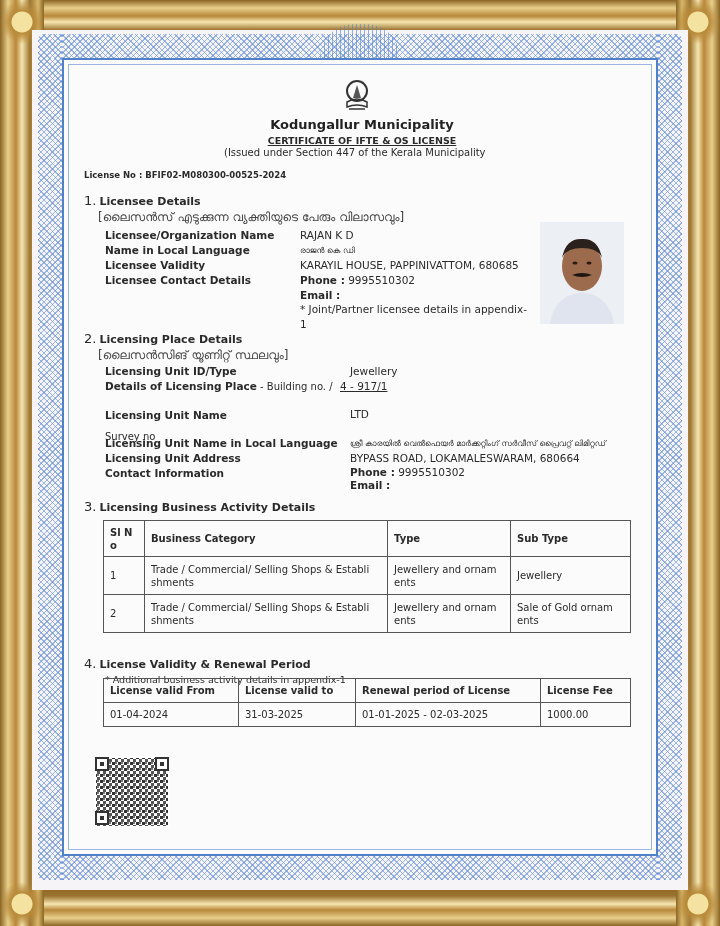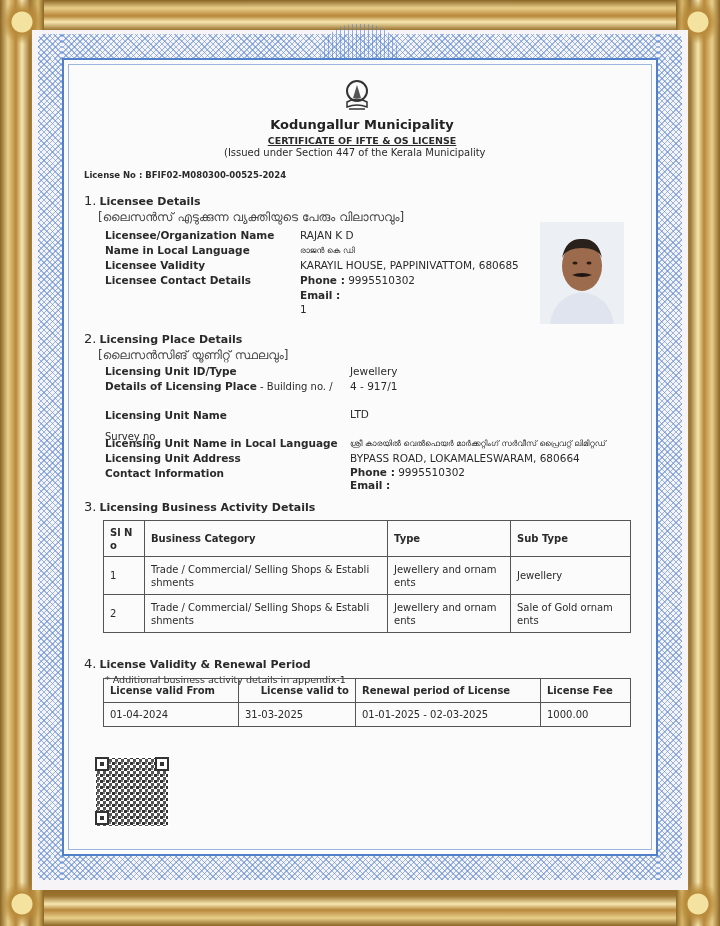--- a/index.html
+++ b/index.html
@@ -93,37 +93,38 @@
   </div>
   <div class="kv" style="top:178px;">
     <span class="k">Licensee Validity</span>
     <span class="v" style="left:195px;">KARAYIL HOUSE, PAPPINIVATTOM, 680685</span>
   </div>
   <div class="kv" style="top:193px;">
     <span class="k">Licensee Contact Details</span>
     <div class="v" style="left:195px;">
       <div><b>Phone :</b> <span>9995510302</span></div>
       <div><b>Email :</b></div>
+      <div>* Joint/Partner licensee details in appendix-</div>
       <div>1</div>
     </div>
   </div>
 
   <div class="sec-head" style="top:250px;">
     <span class="num">2.</span><span>Licensing Place Details</span>
   </div>
   <div class="sec-sub" style="top:267px;">[ലൈസൻസിങ് യൂണിറ്റ് സ്ഥലവും]</div>
 
   <div class="kv" style="top:284px;">
     <span class="k">Licensing Unit ID/Type</span>
     <span class="v" style="left:245px;">Jewellery</span>
   </div>
   <div class="kv" style="top:299px;">
     <span class="k"><span>Details of Licensing Place</span><span class="plain"> - Building no. /</span></span>
     <span class="k plain" style="top:14px; font-weight:normal; font-size:10px;margin-top:37px;">Survey no</span>
-    <span class="v" style="left:245px;">4 - 917/1</span>
+    <span class="v" style="left:235px;text-decoration:underline;">4 - 917/1</span>
   </div>
   <div class="kv" style="top:328px;">
     <span class="k">Licensing Unit Name</span>
     <div class="v" style="left:245px; line-height:1.2;">
       <div>LTD</div>
     </div>
   </div>
   <div class="kv" style="top:356px;">
     <span class="k">Licensing Unit Name in Local Language</span>
     <span class="v ml" style="left:245px; top:2px;">ശ്രീ കാരയിൽ വെൽഫെയർ മാർക്കറ്റിംഗ് സർവീസ് പ്രൈവറ്റ് ലിമിറ്റഡ്</span>
@@ -168,21 +169,21 @@
     </table>
   <div class="note" style="top:558px;margin-top:35px;">* Additional business activity details in appendix-1</div>
 
   <div class="sec-head" style="top:575px;">
     <span class="num">4.</span><span>License Validity &amp; Renewal Period</span>
   </div>
   <table class="grid" style="left:19px; top:598px; width:528px;">
     <tbody>
         <tr style="height:24px;">
       <th style="width:122px;">License valid From</th>
-      <th style="width:104px;text-align:right;">License valid to</th>
+      <th style="width:104px;">License valid to</th>
       <th style="width:172px;">Renewal period of License</th>
       <th>License Fee</th>
     </tr>
     <tr style="height:24px;">
       <td>01-04-2024</td>
       <td>31-03-2025</td>
       <td>01-01-2025 - 02-03-2025</td>
       <td>1000.00</td>
     </tr>
   </tbody>

